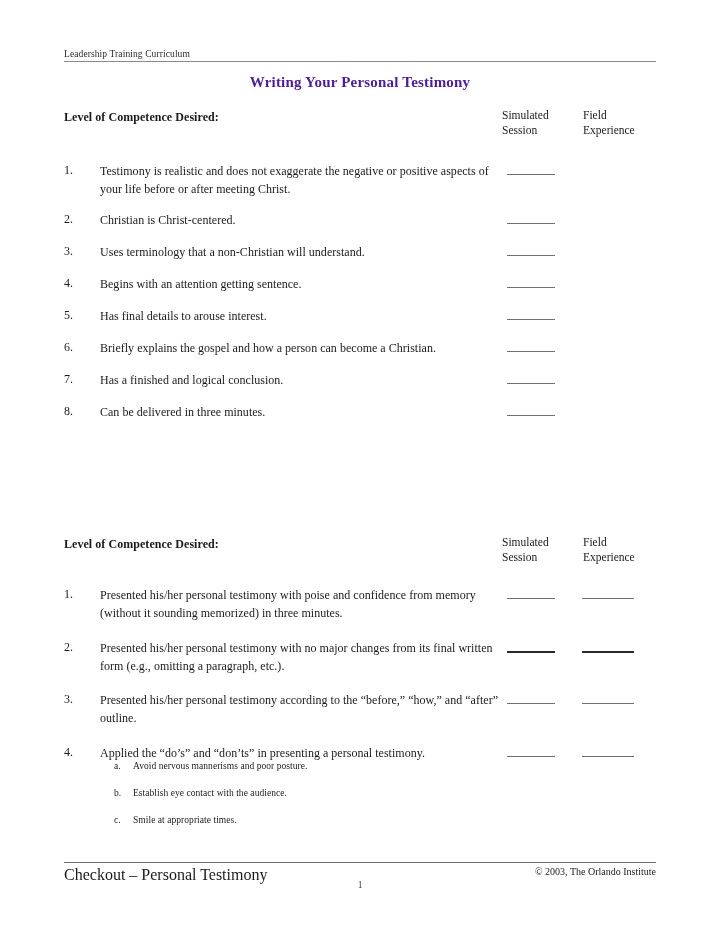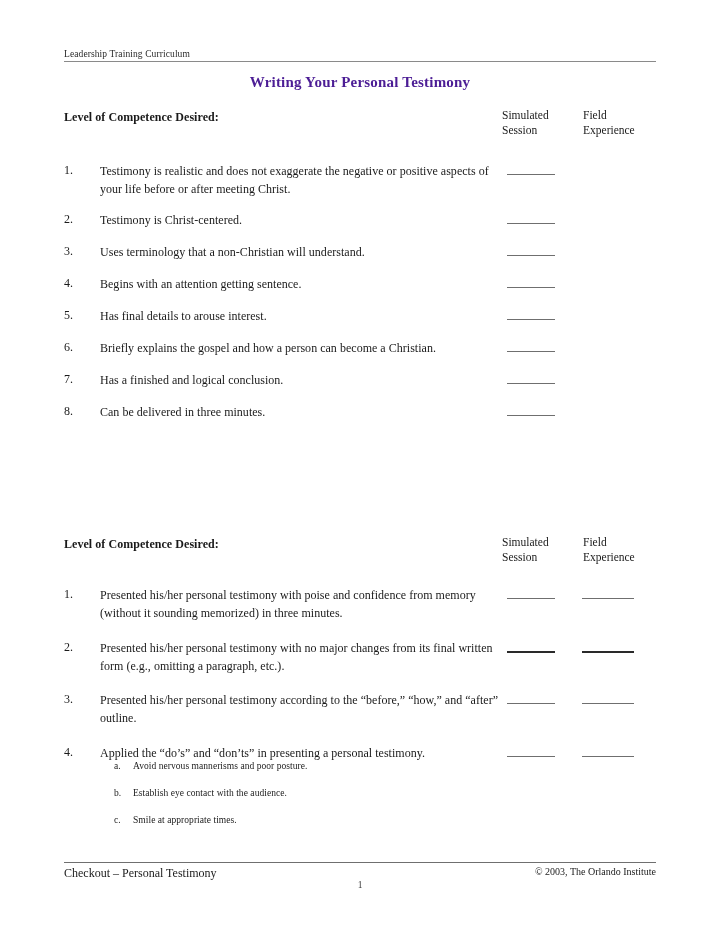--- a/index.html
+++ b/index.html
@@ -170,21 +170,21 @@
   }
   .footer-inner {
     position: relative;
     height: 16px;
     padding-top: 3px;
   }
   .footer-left {
     position: absolute;
     left: 0;
     top: 3px;
-    font-size: 12px;
+    font-size: 16px;
     white-space: nowrap;
   }
   .footer-right {
     position: absolute;
     right: 0;
     top: 3px;
     font-size: 10px;
     white-space: nowrap;
   }
   .page-number {
@@ -221,21 +221,21 @@
   </div>
 
   <div class="list" id="list-1">
       <div class="item" style="position: absolute; top: 0px; height: 33px;">
         <div class="item-num">1.</div>
         <div class="item-text">Testimony is realistic and does not exaggerate the negative or positive aspects of your life before or after meeting Christ.</div>
         <div class="blank sim"></div>
       </div>
       <div class="item" style="position: absolute; top: 48.5px; height: 16.5px;">
         <div class="item-num">2.</div>
-        <div class="item-text">Testimony is Christ-centered.</div>
+        <div class="item-text">Christian is Christ-centered.</div>
         <div class="blank sim"></div>
       </div>
       <div class="item" style="position: absolute; top: 80.5px; height: 16.5px;">
         <div class="item-num">3.</div>
         <div class="item-text">Uses terminology that a non-Christian will understand.</div>
         <div class="blank sim"></div>
       </div>
       <div class="item" style="position: absolute; top: 112.5px; height: 16.5px;">
         <div class="item-num">4.</div>
         <div class="item-text">Begins with an attention getting sentence.</div>

